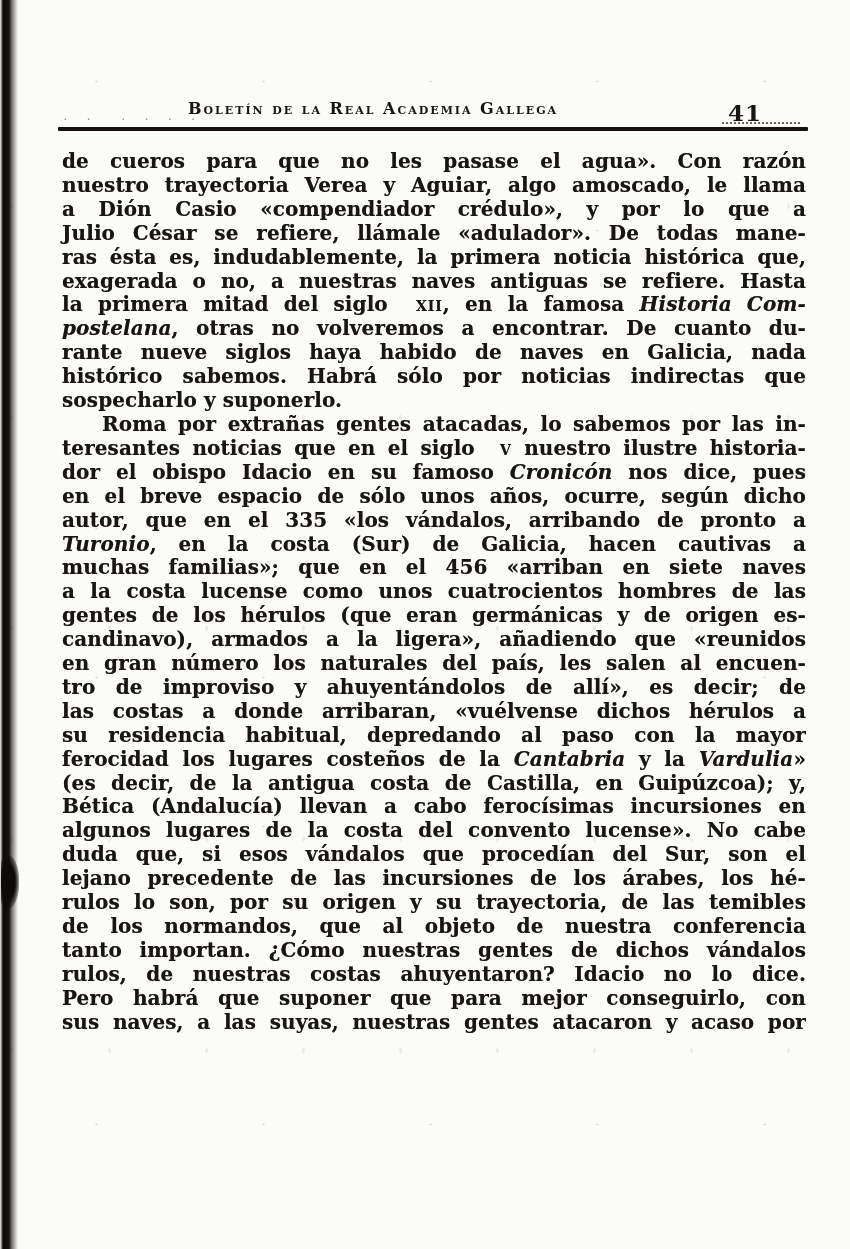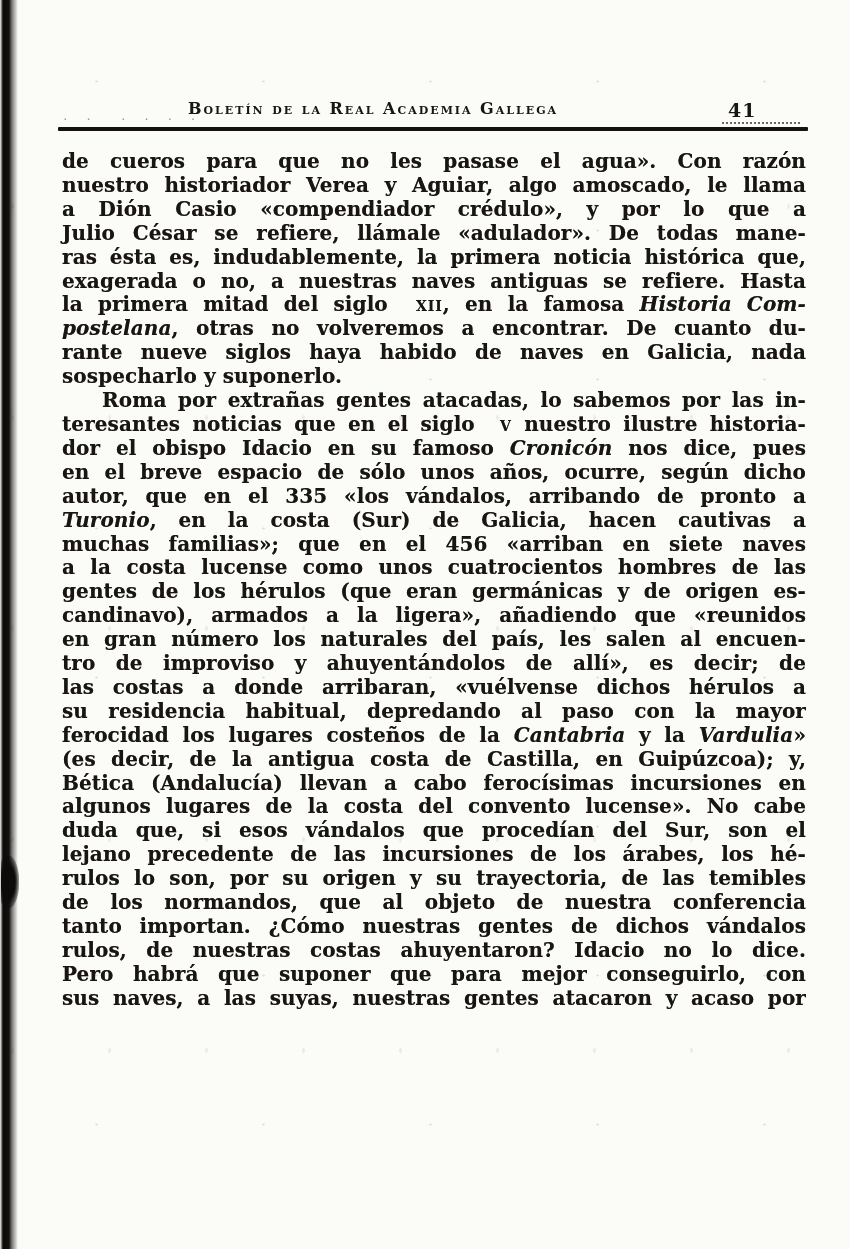--- a/index.html
+++ b/index.html
@@ -44,21 +44,21 @@
   .header-title{
     position:absolute;left:188px;top:99px;
     font-variant:small-caps;
     font-weight:700;
     font-size:16px;
     letter-spacing:2px;
     white-space:nowrap;
   }
   .page-number{
     position:absolute;left:728px;top:99px;
-    font-weight:700;font-size:19px;letter-spacing:1px;
+    font-weight:700;font-size:23px;letter-spacing:1px;
   }
   .page-number-underline{
     position:absolute;left:722px;top:122px;width:78px;height:0;
     border-bottom:2px dotted #6d675f;
   }
   .header-rule{
     position:absolute;left:58px;top:127px;width:750px;height:4px;
     background:#14110e;border-radius:1px;
   }
 
@@ -93,28 +93,29 @@
 <div class="scan-dots">.&nbsp;.&nbsp;&nbsp;.&nbsp;.&nbsp;.&nbsp;.</div>
 
 <div class="header-title">Boletín de la Real Academia Gallega</div>
 <div class="page-number">41</div>
 <div class="page-number-underline"></div>
 <div class="header-rule"></div>
 
 <div class="body-text">
     <div class="para">
       <div class="line"><span>de cueros para que no les pasase el agua». Con razón</span></div>
-      <div class="line"><span>nuestro historiador Verea y Aguiar, algo amoscado, le llama</span></div>
+      <div class="line"><span>nuestro trayectoria Verea y Aguiar, algo amoscado, le llama</span></div>
       <div class="line"><span>a Dión Casio «compendiador crédulo», y por lo que a</span></div>
       <div class="line"><span>Julio César se refiere, llámale «adulador». De todas mane-</span></div>
       <div class="line"><span>ras ésta es, indudablemente, la primera noticia histórica que,</span></div>
       <div class="line"><span>exagerada o no, a nuestras naves antiguas se refiere. Hasta</span></div>
       <div class="line"><span>la primera mitad del siglo </span><span class="sc">xii</span><span>, en la famosa </span><span class="it">Historia Com-</span></div>
       <div class="line"><span class="it">postelana</span><span>, otras no volveremos a encontrar. De cuanto du-</span></div>
       <div class="line"><span>rante nueve siglos haya habido de naves en Galicia, nada</span></div>
+      <div class="line"><span>histórico sabemos. Habrá sólo por noticias indirectas que</span></div>
       <div class="line flush"><span>sospecharlo y suponerlo.</span></div>
     </div>
     <div class="para indent">
       <div class="line"><span>Roma por extrañas gentes atacadas, lo sabemos por las in-</span></div>
       <div class="line"><span>teresantes noticias que en el siglo </span><span class="sc">v</span><span> nuestro ilustre historia-</span></div>
       <div class="line"><span>dor el obispo Idacio en su famoso </span><span class="it">Cronicón</span><span> nos dice, pues</span></div>
       <div class="line"><span>en el breve espacio de sólo unos años, ocurre, según dicho</span></div>
       <div class="line"><span>autor, que en el 335 «los vándalos, arribando de pronto a</span></div>
       <div class="line"><span class="it">Turonio</span><span>, en la costa (Sur) de Galicia, hacen cautivas a</span></div>
       <div class="line"><span>muchas familias»; que en el 456 «arriban en siete naves</span></div>

